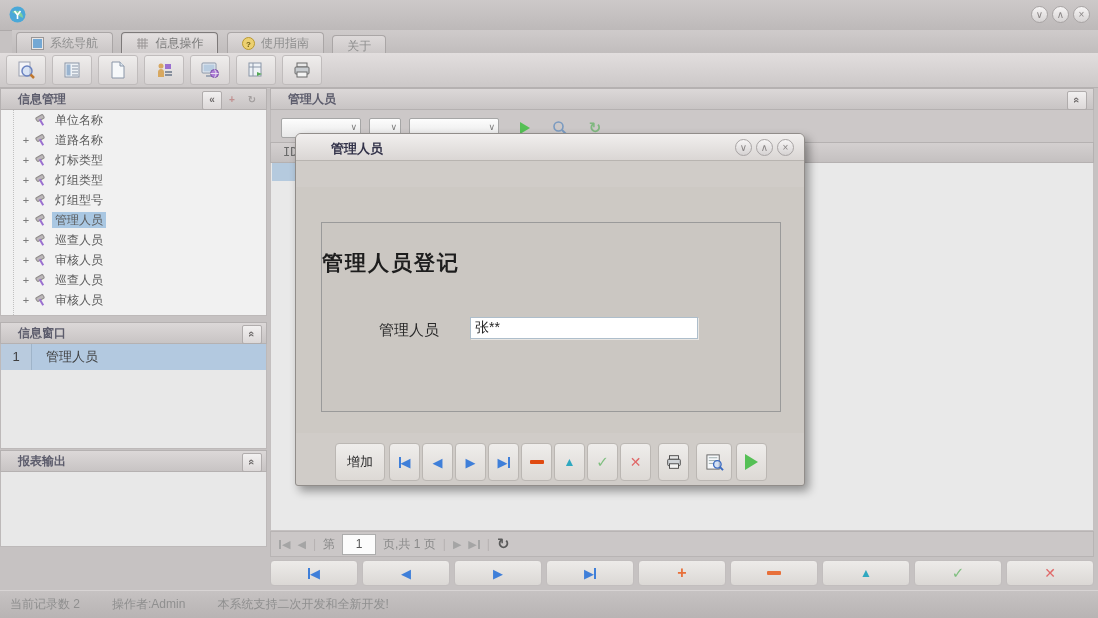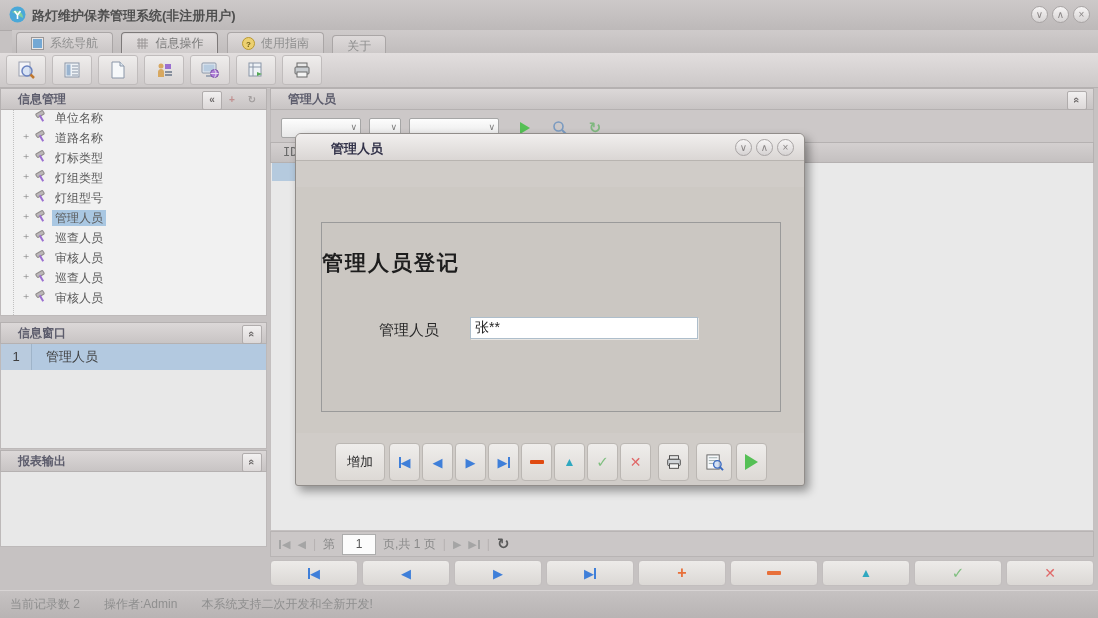--- a/index.html
+++ b/index.html
@@ -30,21 +30,21 @@
     border-bottom:1px solid #b5b1b1;display:flex;align-items:center;padding-left:6px;box-sizing:border-box;gap:6px;}
   .toolbtn{width:38px;height:28px;border:1px solid #c0bcbc;border-radius:3px;
     background:linear-gradient(#efedec,#d9d5d5);display:flex;align-items:center;justify-content:center;cursor:pointer;}
   
   .panelhdr{height:22px;background:linear-gradient(#dcd8d8,#c8c4c4);border:1px solid #b5b1b1;
     box-sizing:border-box;font-size:12px;font-weight:bold;color:#5c5c6c;line-height:20px;padding-left:17px;}
   .phbtn{position:absolute;top:2px;width:18px;height:17px;border:1px solid #b0acac;border-radius:2px;
     background:linear-gradient(#f2f0f0,#dcd8d8);font-size:10px;color:#6e6a6a;text-align:center;line-height:15px;cursor:pointer;}
   .treebox{left:0;top:110px;width:267px;height:206px;background:#f1f1f1;border:1px solid #bdb9b9;
     border-top:none;box-sizing:border-box;overflow:hidden;}
-  .titem{height:20px;display:flex;align-items:flex-start;font-size:12px;color:#5a5a5a;cursor:pointer;font-family:Liberation Serif, serif;}
+  .titem{height:20px;display:flex;align-items:center;font-size:12px;color:#5a5a5a;cursor:pointer;}
   .texp{width:14px;margin-left:18px;text-align:center;color:#7a7a7a;font-size:11px;}
   .ticon{width:16px;height:13px;margin-right:3px;}
   .tlabel{padding:0 3px;line-height:16px;}
   .titem.selected .tlabel{background:#a9c7e2;}
   .treeline{position:absolute;left:12px;top:0;height:100%;border-left:1px dotted #c0c0c0;}
   .infolist{left:0;top:344px;width:267px;height:105px;background:#e8e8e8;border:1px solid #bdb9b9;
     border-top:none;box-sizing:border-box;}
   .inforow{display:flex;height:26px;font-size:13px;color:#3f3f3f;cursor:pointer;}
   .inforow .idx{width:30px;background:#b9cbde;border-right:1px solid #9fb4c9;text-align:center;line-height:26px;}
   .inforow .lbl{flex:1;background:#b3c9e0;line-height:26px;padding-left:14px;}
@@ -67,21 +67,21 @@
   .pgico{color:#a5a5a5;font-size:11px;display:inline-flex;align-items:center;gap:1px;cursor:pointer;}
   .pgbar{display:inline-block;width:2px;height:9px;background:#a5a5a5;}
   .pgsep{color:#b5b1b1;}
   .pginput{width:28px;height:17px;border:1px solid #adadad;background:#fcfcfc;font-size:12px;text-align:center;color:#555;}
   .navrow{left:270px;top:557px;width:824px;height:30px;display:flex;gap:4px;padding-top:3px;box-sizing:border-box;}
   .navbtn{width:86px;height:24px;border:1px solid #c2bebe;border-radius:4px;
     background:linear-gradient(#edebe9,#dbd8d5);display:flex;align-items:center;justify-content:center;
     font-size:12px;cursor:pointer;}
   
   .statusbar{left:0;top:590px;width:1098px;height:28px;background:linear-gradient(#c6c2c2,#b8b4b4);
-    border-top:1px solid #d8d4d4;font-size:12px;color:#8f8f8f;display:flex;align-items:center;gap:24px;padding-left:10px;box-sizing:border-box;}
+    border-top:1px solid #d8d4d4;font-size:12px;color:#8f8f8f;display:flex;align-items:center;gap:32px;padding-left:10px;box-sizing:border-box;}
   
   .dialog{left:295px;top:133px;width:510px;height:353px;background:#d0ccc8;border:1px solid #918d8a;
     border-radius:6px 6px 3px 3px;box-shadow:4px 5px 10px rgba(0,0,0,.38);box-sizing:border-box;}
   .dlgtitle{position:absolute;left:0;top:0;width:100%;height:27px;border-radius:5px 5px 0 0;
     background:linear-gradient(#f1efee,#dad6d4);border-bottom:1px solid #b8b4b0;box-sizing:border-box;}
   .dlgtitle .t{position:absolute;left:35px;top:6px;font-size:13px;font-weight:bold;color:#33334a;}
   .dlgtabs{position:absolute;left:0;top:27px;width:100%;height:26px;background:#c8c4c0;
     border-bottom:1px solid #9a9692;box-sizing:border-box;padding-left:8px;}
   .dtab{position:relative;display:inline-block;height:22px;top:3px;margin-right:4px;padding:0 16px;
     border:1px solid #a8a4a0;border-bottom:none;border-radius:4px 4px 0 0;line-height:22px;
@@ -113,21 +113,20 @@
 </style>
 </head>
 <body>
 
 <div class="abs titlebar">
   <svg class="logo" viewBox="0 0 17 17">
     <circle cx="8.5" cy="8.5" r="8" fill="#4aa8d8"></circle>
     <path d="M3 6 a7 7 0 0 1 11 6" fill="#7fd0a0"></path>
     <path d="M5.5 5 l3 4 l3-4 M8.5 9 v4" stroke="#fff" stroke-width="1.6" fill="none"></path>
   </svg>
-  <span class="title">路灯维护保养管理系统(非注册用户)</span>
   <span class="winbtns">
     <span class="circbtn">∨</span>
     <span class="circbtn">∧</span>
     <span class="circbtn">×</span>
   </span>
 </div>
 
 <div class="abs tabbar">
   <span class="mtab">
     <svg class="tabicon" viewBox="0 0 13 13">

